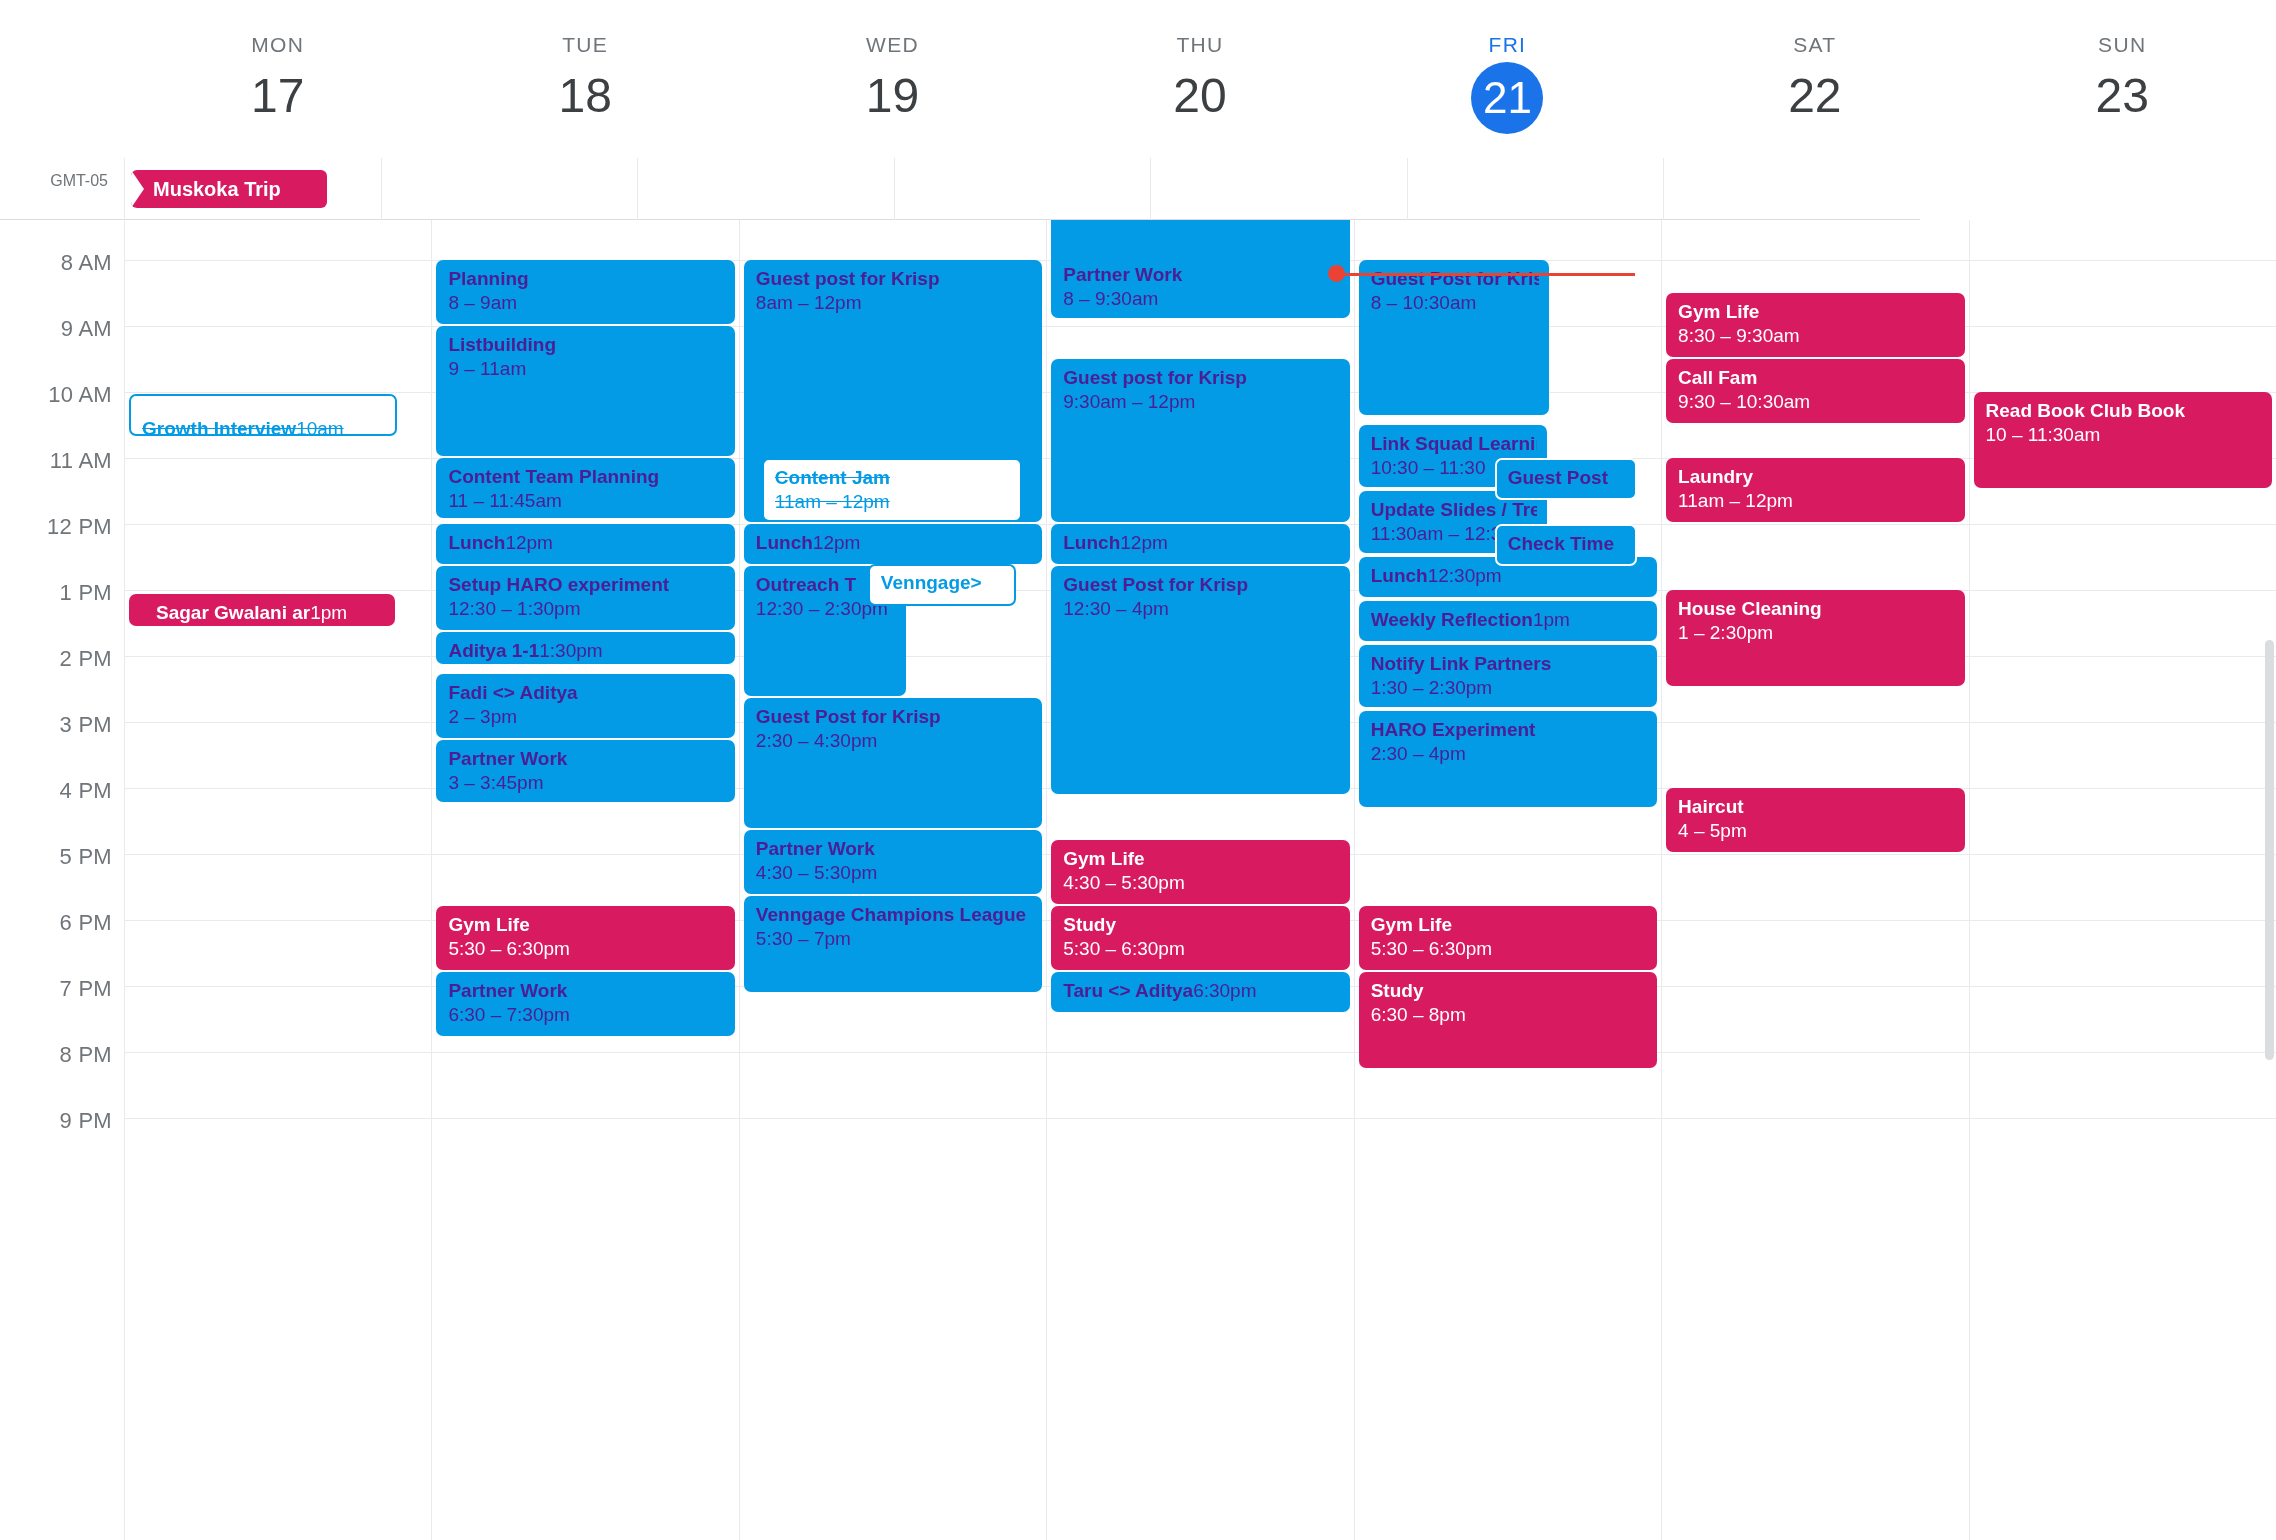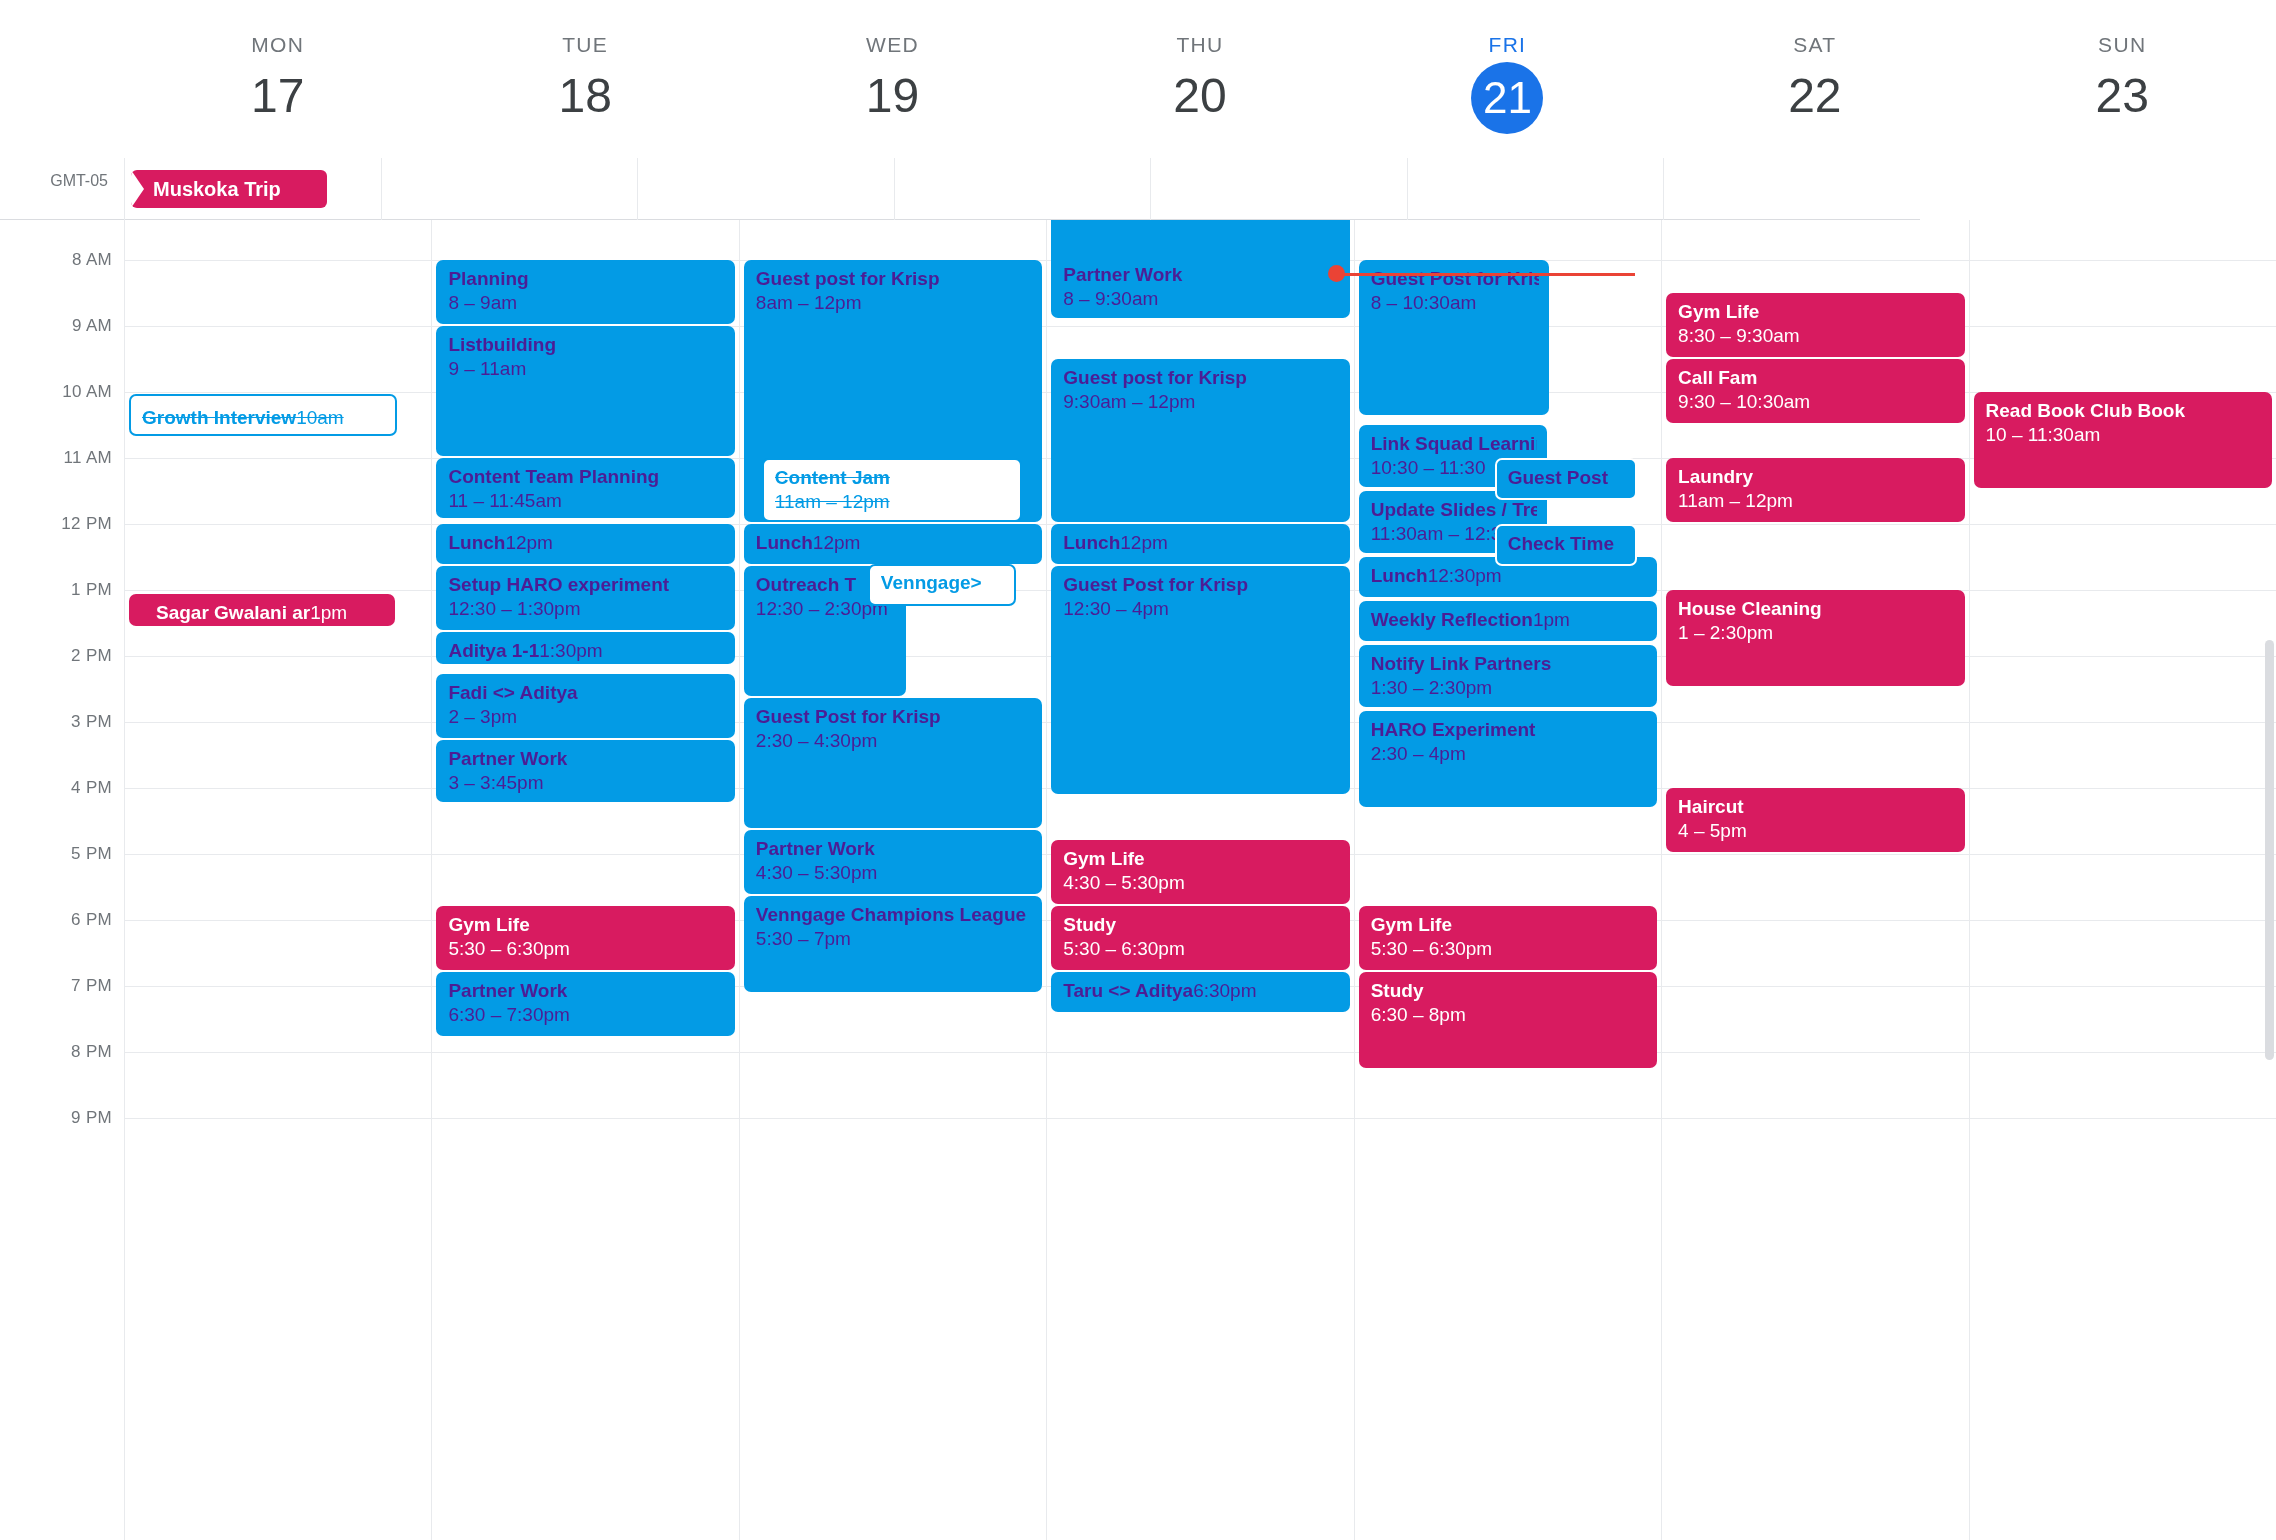--- a/index.html
+++ b/index.html
@@ -113,21 +113,21 @@
     position: absolute;
     left: 124px; right: 0;
     height: 0;
     border-top: 1px solid #e8eaed;
   }
   .hour-label {
     position: absolute;
     left: 0;
     width: 112px;
     text-align: right;
-    font-size: 17px;
+    font-size: 22px;
     color: #70757a;
     letter-spacing: 0.3px;
   }
   .day-columns {
     position: absolute;
     left: 124px; top: 0;
     right: 0; height: 1320px;
     display: flex;
   }
   .day-col {
@@ -330,21 +330,21 @@
       <div class="hour-label" style="top:624px;">5 PM</div>
       <div class="hour-label" style="top:690px;">6 PM</div>
       <div class="hour-label" style="top:756px;">7 PM</div>
       <div class="hour-label" style="top:822px;">8 PM</div>
       <div class="hour-label" style="top:888px;">9 PM</div>
     </div>
 
     <div class="day-columns">
 
       <div class="day-col">
-        <div class="event ev-blue-outline ev-declined inline" style="left:4px; width:268px; top:174px; height:42px; padding-top:10px;">
+        <div class="event ev-blue-outline ev-declined inline" style="left:4px; width:268px; top:174px; height:42px; padding-top:21px;">
           <span class="ev-title">Growth Interview</span><span class="ev-time">10am</span>
         </div>
         <div class="event ev-pink inline" style="left:4px; width:266px; top:374px; height:32px; padding-top:6px;padding-left:26px;">
           <span class="ev-title">Sagar Gwalani ar</span><span class="ev-time">1pm</span>
         </div>
       </div>
 
       <div class="day-col">
         <div class="event ev-blue" style="left:4px; right:4px; top:40px; height:64px;">
           <span class="ev-title">Planning</span>

